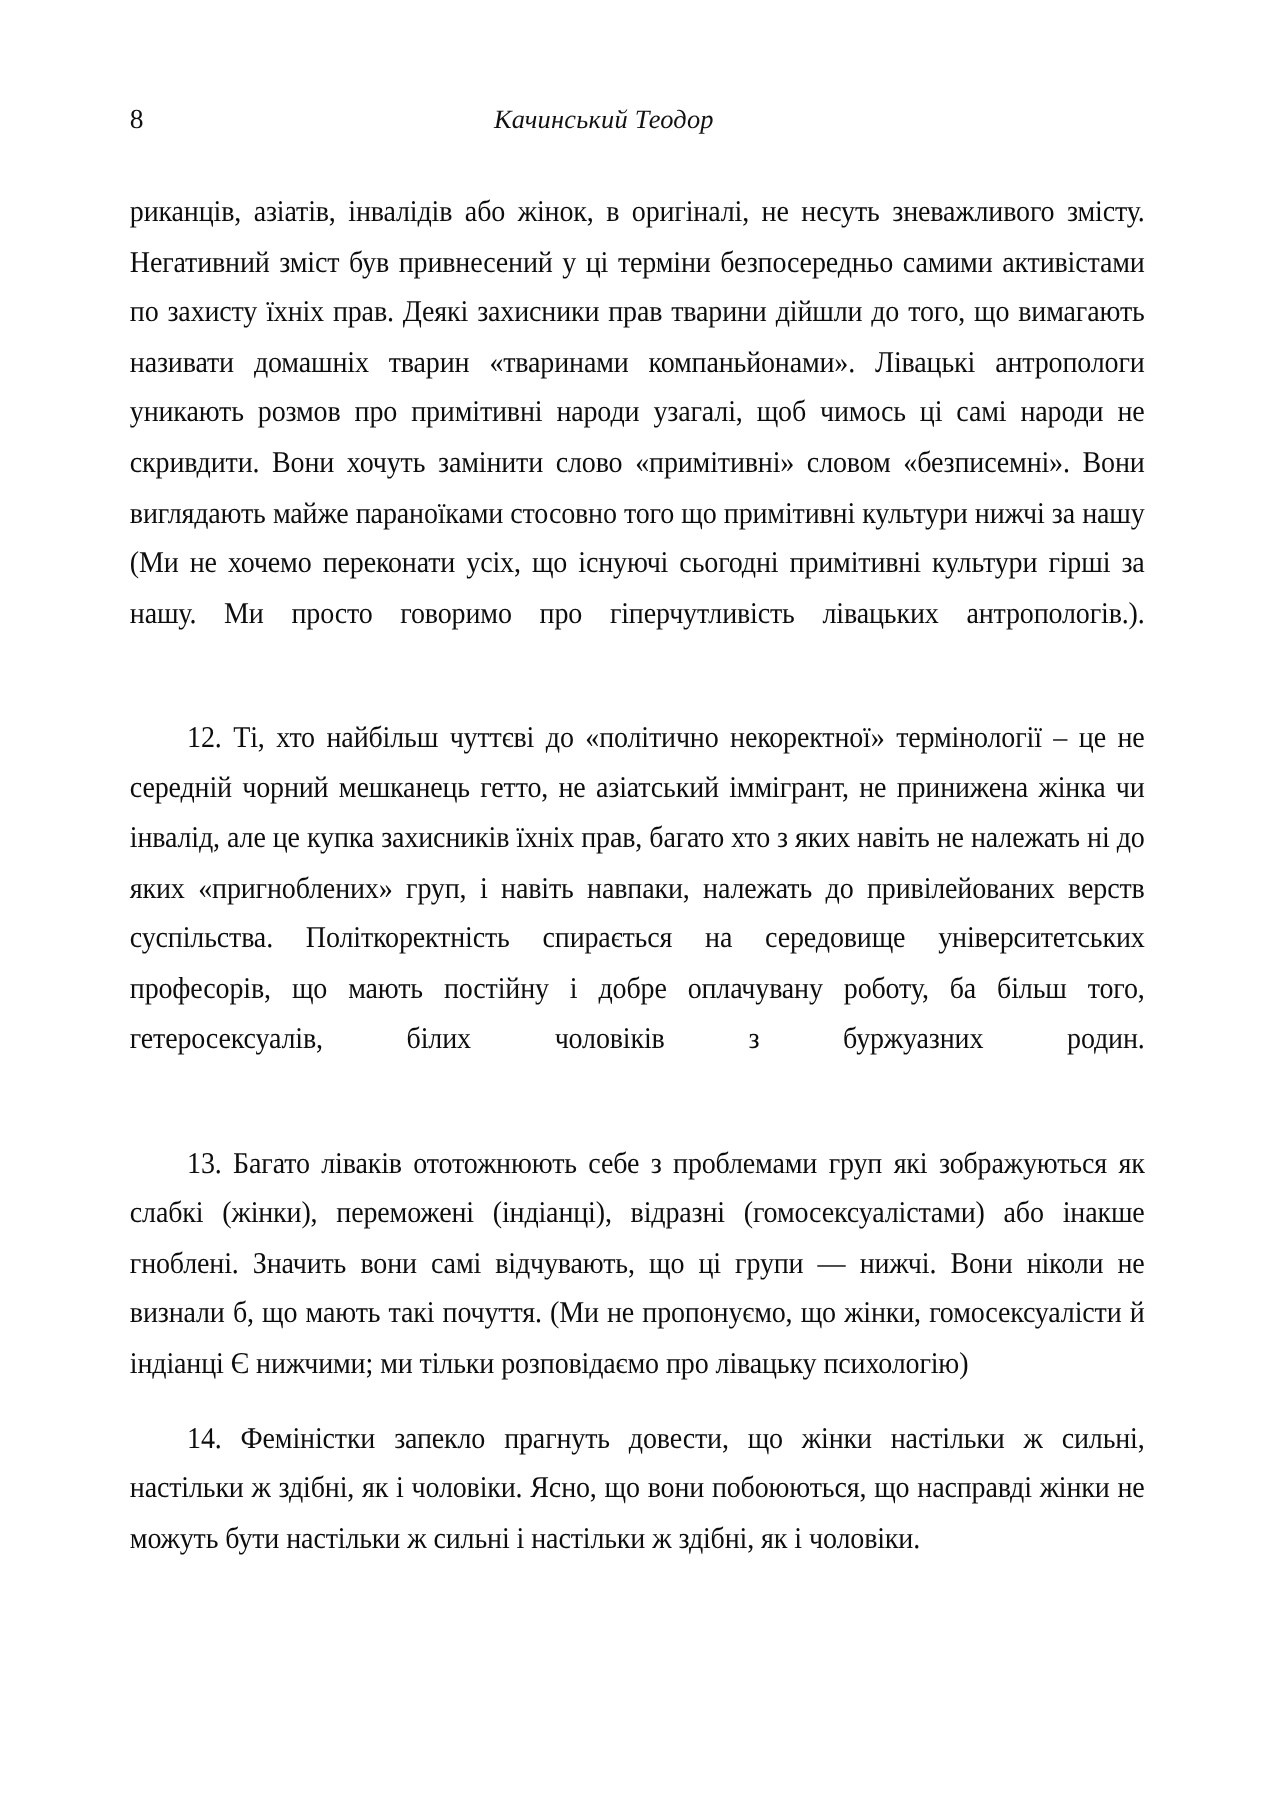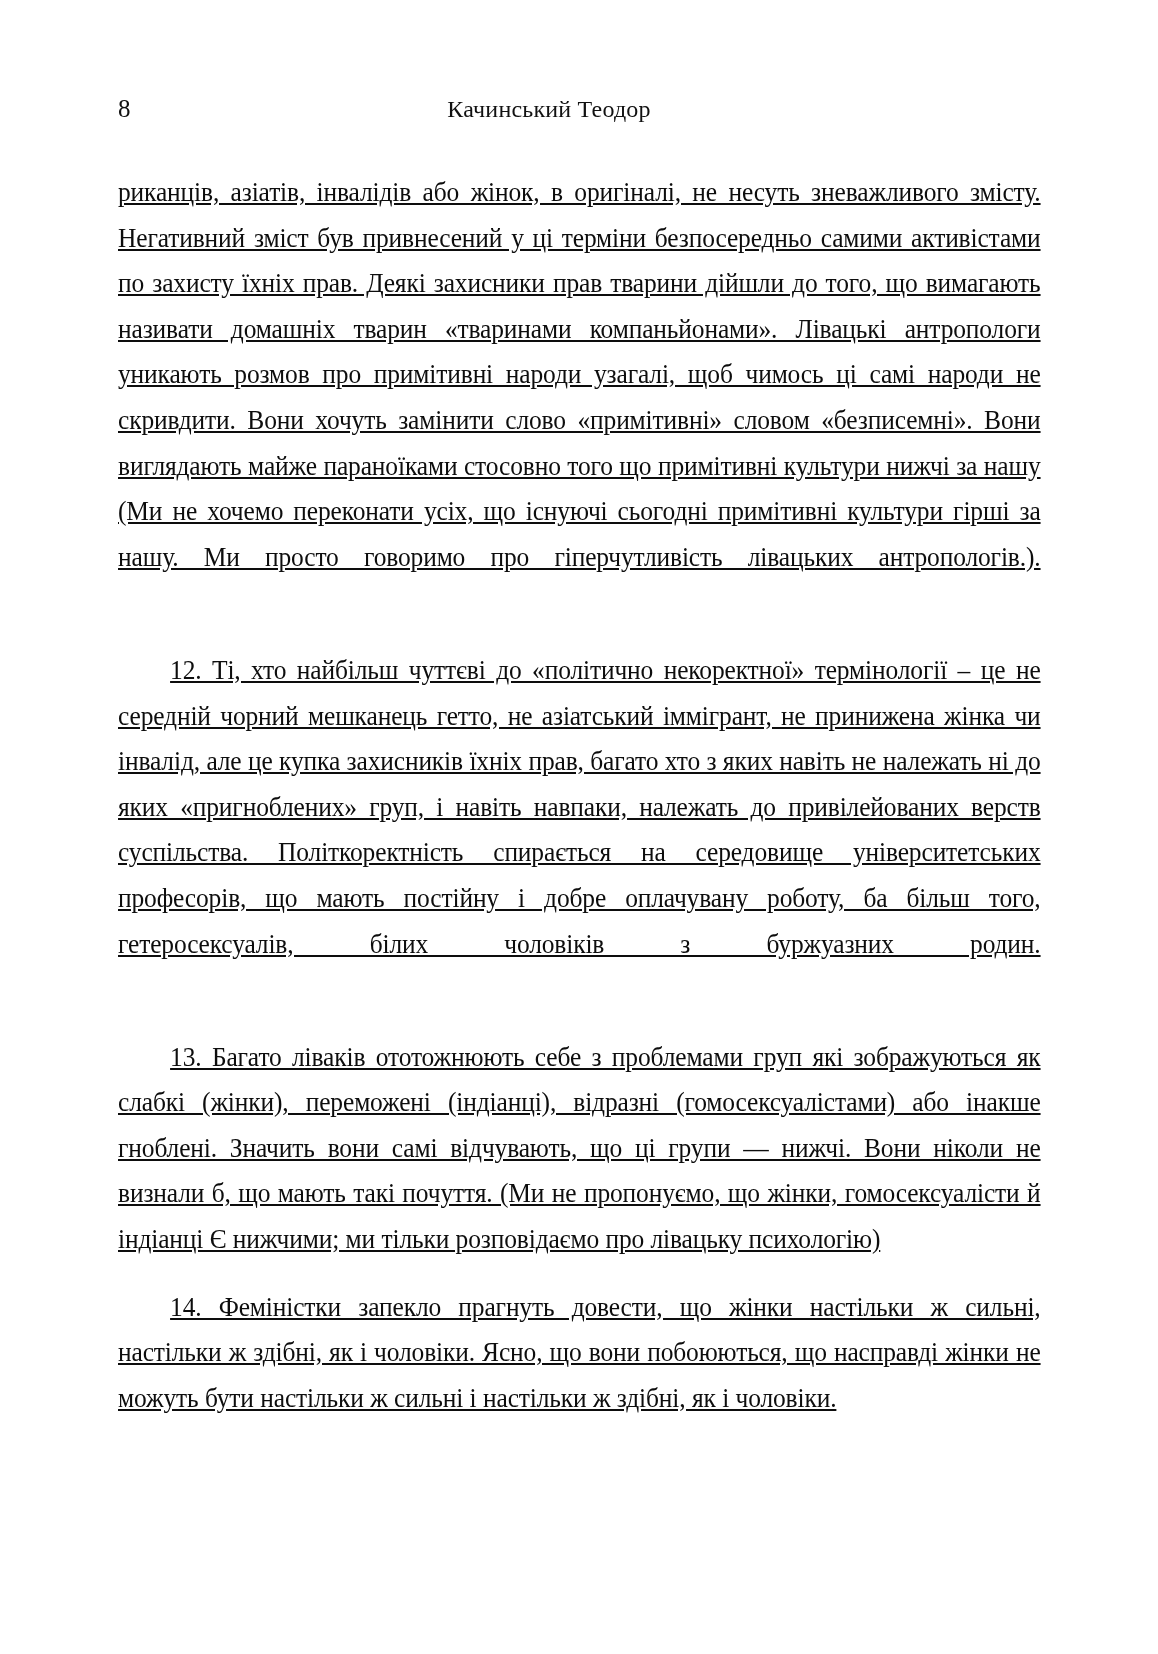--- a/index.html
+++ b/index.html
@@ -36,32 +36,32 @@
     color: #111;
   }
   .header-title {
     position: absolute;
     left: 0;
     top: 0;
     width: 922px;
     text-align: center;
     font-size: 24px;
     line-height: 34px;
+    font-style: italic;
     letter-spacing: 0.2px;
     color: #111;
     transform: translateX(-30px);
   }
 
   
   .text-block {
     position: absolute;
     left: 118px;
     top: 170px;
     width: 922px;
-    text-decoration: underline;
   }
   p.para {
     margin: 0;
     text-align: justify;
     text-justify: inter-word;
     font-size: 27.4px;
     line-height: 45.6px;
     letter-spacing: -0.15px;
     word-spacing: 0.2px;
     hyphens: manual;

